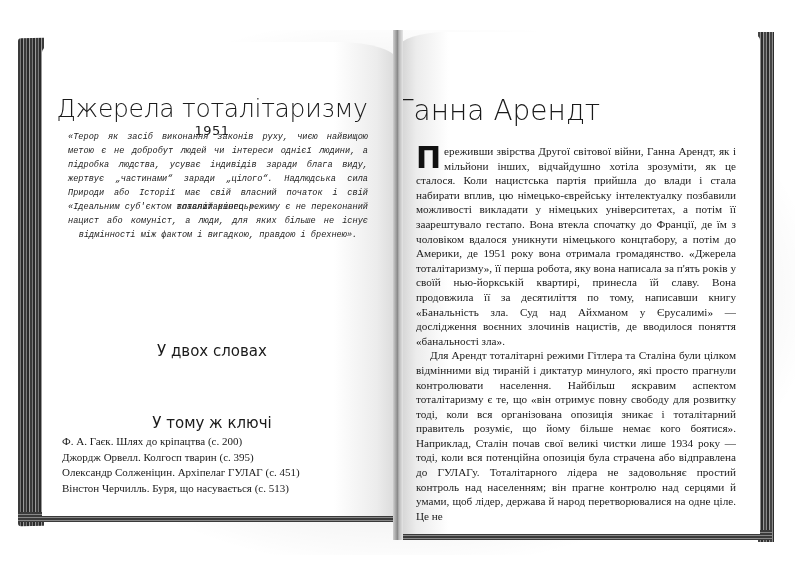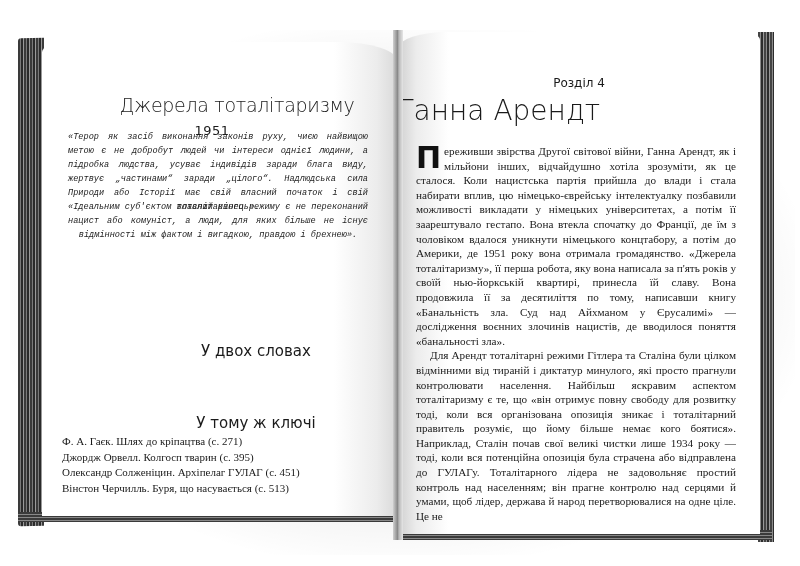--- a/index.html
+++ b/index.html
@@ -48,33 +48,33 @@
   .gutter {
     position:absolute; left:393px; top:30px; width:10px; height:510px;
     background:linear-gradient(90deg,#d0d0d0,#8a8a8a 45%,#b8b8b8 60%,#e6e6e6);
   }
   .year {
     position:absolute; left:0; width:340px; top:34px; text-align:center;
     font-size:13px; font-family:"DejaVu Sans", sans-serif; letter-spacing:0.5px;margin-top:47px;
   }
   .left-title {
     position:absolute; left:0; width:340px; top:52px; text-align:center;
-    font-family:"DejaVu Sans", sans-serif; font-size:19px; font-weight:300; letter-spacing:-0.3px;padding-left:25px;
+    font-family:"DejaVu Sans", sans-serif; font-size:25px; font-weight:300; letter-spacing:-0.3px;
   }
   .quote {
     position:absolute; left:26px; width:300px;
     font-family:Liberation Mono, monospace; font-style:italic;
     font-size:8.6px; line-height:14px; text-align:justify; text-align-last:center;
     color:#222;
   }
   .q1 { top:88px; }
   .q2 { top:158px; }
   .sec-title {
     position:absolute; left:0; width:340px; text-align:center;
-    font-family:"DejaVu Sans", sans-serif; font-size:15px;padding-left:44px;
+    font-family:"DejaVu Sans", sans-serif; font-size:15px;
   }
   .st1 { top:300px; }
   .st2 { top:372px; }
   .summary {
     position:absolute; left:16px; width:318px; top:322px;
     font-size:11px; line-height:14.5px; text-align:justify; text-align-last:center;
   }
   .refs {
     position:absolute; left:20px; top:392px; width:320px;
     font-size:11px; line-height:15.5px;
@@ -111,29 +111,28 @@
 <div class="page page-left">
   <div class="year">1951</div>
   <div class="left-title">Джерела тоталітаризму</div>
   <div class="quote q1">«Терор як засіб виконання законів руху, чиєю найвищою метою є не добробут людей чи інтереси однієї людини, а підробка людства, усуває індивідів заради блага виду, жертвує „частинами“ заради „цілого“. Надлюдська сила Природи або Історії має свій власний початок і свій власний кінець».</div>
   <div class="quote q2">«Ідеальним суб'єктом тоталітарного режиму є не переконаний нацист або комуніст, а люди, для яких більше не існує відмінності між фактом і вигадкою, правдою і брехнею».</div>
 
   <div class="sec-title st1">У двох словах</div>
 
   <div class="sec-title st2">У тому ж ключі</div>
   <div class="refs">
-    <div>Ф. А. Гаєк. Шлях до кріпацтва (с. 271)</div>
+    <div>Ф. А. Гаєк. Шлях до кріпацтва (с. 200)</div>
     <div>Джордж Орвелл. Колгосп тварин (с. 395)</div>
     <div>Олександр Солженіцин. Архіпелаг ГУЛАГ (с. 451)</div>
     <div>Вінстон Черчилль. Буря, що насувається (с. 513)</div>
   </div>
 </div>
 
 <div class="page page-right">
-  <div class="chapter">Розділ 4</div>
   <div class="right-title">Ганна Арендт</div>
   <div class="body-text">
     <p><span class="dropcap">П</span><span>ереживши звірства Другої світової війни, Ганна Арендт, як і мільйони інших, відчайдушно хотіла зрозуміти, як це сталося. Коли нацистська партія прийшла до влади і стала набирати вплив, цю німецько-єврейську інтелектуалку позбавили можливості викладати у німецьких університетах, а потім її заарештувало гестапо. Вона втекла спочатку до Франції, де їм з чоловіком вдалося уникнути німецького концтабору, а потім до Америки, де 1951 року вона отримала громадянство. «Джерела тоталітаризму», її перша робота, яку вона написала за п'ять років у своїй нью-йоркській квартирі, принесла їй славу. Вона продовжила її за десятиліття по тому, написавши книгу «Банальність зла. Суд над Айхманом у Єрусалимі» — дослідження воєнних злочинів нацистів, де вводилося поняття «банальності зла».</span></p>
     <p>Для Арендт тоталітарні режими Гітлера та Сталіна були цілком відмінними від тираній і диктатур минулого, які просто прагнули контролювати населення. Найбільш яскравим аспектом тоталітаризму є те, що «він отримує повну свободу для розвитку тоді, коли вся організована опозиція зникає і тоталітарний правитель розуміє, що йому більше немає кого боятися». Наприклад, Сталін почав свої великі чистки лише 1934 року — тоді, коли вся потенційна опозиція була страчена або відправлена до ГУЛАГу. Тоталітарного лідера не задовольняє простий контроль над населенням; він прагне контролю над серцями й умами, щоб лідер, держава й народ перетворювалися на одне ціле. Це не</p>
   </div>
 </div>
 
 <div class="gutter"></div>
 
 </body></html>

